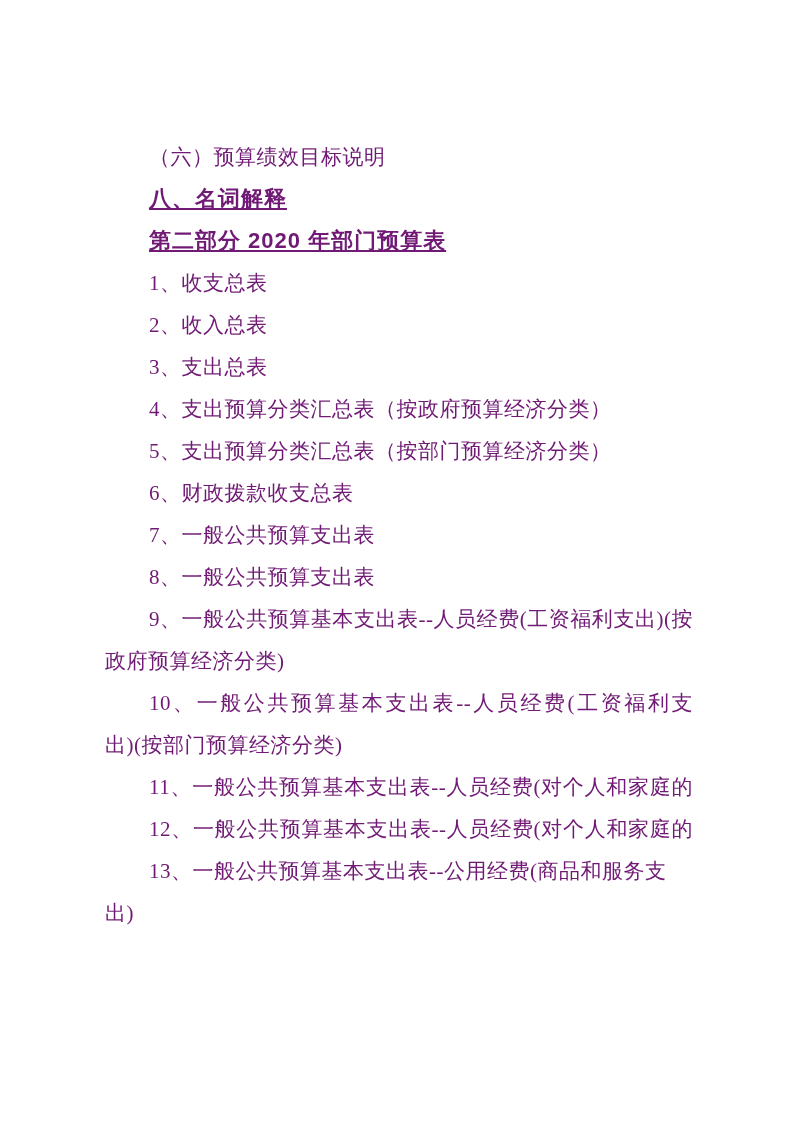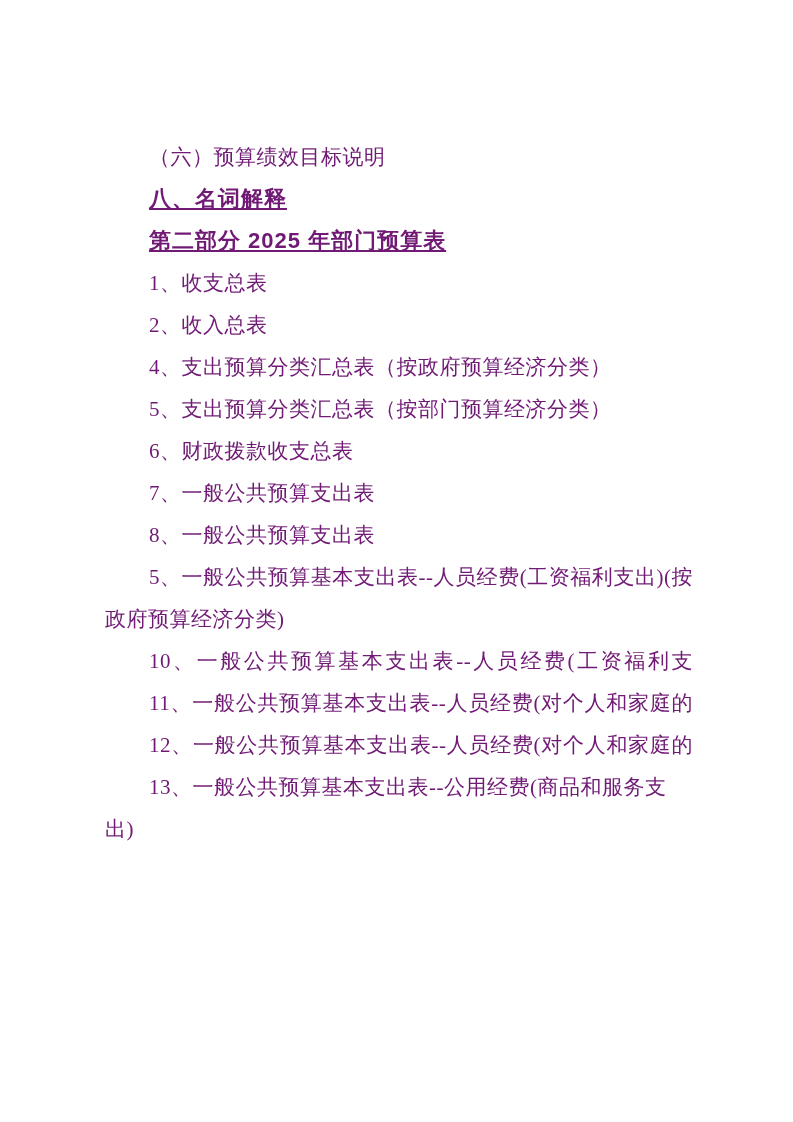--- a/index.html
+++ b/index.html
@@ -37,27 +37,29 @@
     text-align: justify;
     text-align-last: justify;
   }
 </style>
 </head>
 <body>
 
 <div class="page">
   <p class="line indent">（六）预算绩效目标说明</p>
   <p class="line indent head">八、名词解释</p>
-  <p class="line indent head">第二部分 2025 年部门预算表</p>
+  <p class="line indent head">第二部分 2020 年部门预算表</p>
   <p class="line indent">1、收支总表</p>
   <p class="line indent">2、收入总表</p>
+  <p class="line indent">3、支出总表</p>
   <p class="line indent">4、支出预算分类汇总表（按政府预算经济分类）</p>
   <p class="line indent">5、支出预算分类汇总表（按部门预算经济分类）</p>
   <p class="line indent">6、财政拨款收支总表</p>
   <p class="line indent">7、一般公共预算支出表</p>
   <p class="line indent">8、一般公共预算支出表</p>
-  <p class="line indent j">5、一般公共预算基本支出表--人员经费(工资福利支出)(按</p>
+  <p class="line indent j">9、一般公共预算基本支出表--人员经费(工资福利支出)(按</p>
   <p class="line">政府预算经济分类)</p>
   <p class="line indent j">10、一般公共预算基本支出表--人员经费(工资福利支</p>
+  <p class="line">出)(按部门预算经济分类)</p>
   <p class="line indent j">11、一般公共预算基本支出表--人员经费(对个人和家庭的</p>
   <p class="line indent j">12、一般公共预算基本支出表--人员经费(对个人和家庭的</p>
   <p class="line indent">13、一般公共预算基本支出表--公用经费(商品和服务支出)</p>
 </div>
 
 </body></html>

